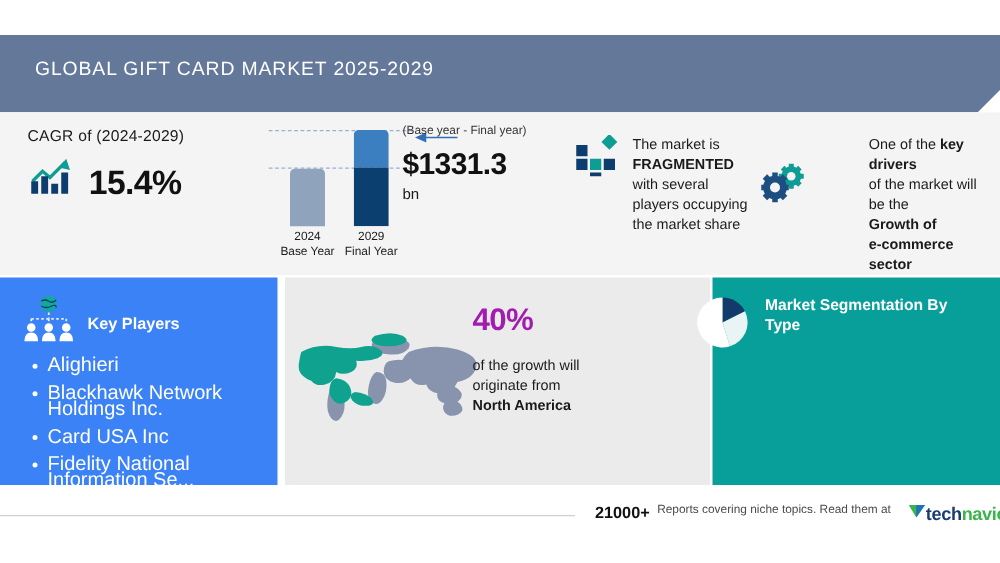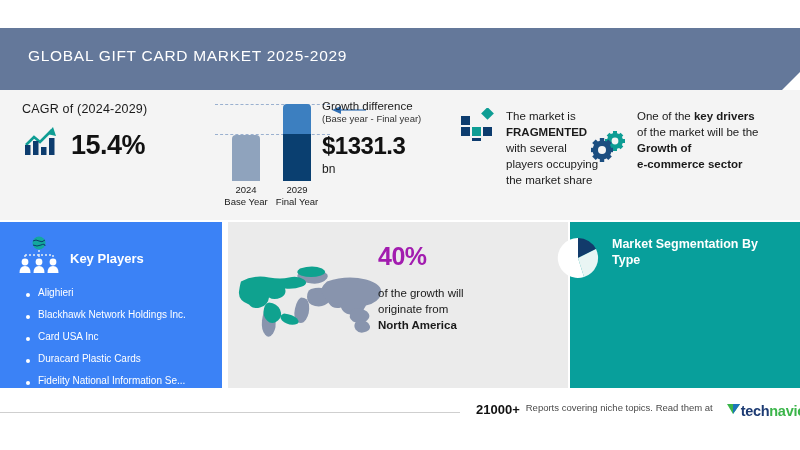--- a/index.html
+++ b/index.html
@@ -82,37 +82,37 @@
     margin-top: 7px; letter-spacing: -0.5px;
   }
   #growth-unit { font-size: 12px; color: #1a1a1a; margin-top: 2px; }
 
   
   #frag-block { position: absolute; left: 460px; top: 108px; width: 150px; display: flex; }
   #frag-text { font-size: 11.5px; color: #1a1a1a; line-height: 16px; margin-left: 10px; }
   #frag-text b { font-weight: bold; }
 
   
-  #drivers-block { position: absolute; left: 589px; top: 108px; width: 190px; display: flex; }
+  #drivers-block { position: absolute; left: 607px; top: 108px; width: 190px; display: flex; gap: 40px; }
   #drivers-text { font-size: 11.5px; color: #1a1a1a; line-height: 16px; margin-left: 8px; }
   #drivers-text b { font-weight: bold; }
 
   
   #panel-players {
     position: absolute; left: 0; top: 222px;
     width: 222px; height: 166px; background: #3b82f6;
   }
   #players-head { position: absolute; left: 18px; top: 14px; display: flex; align-items: center; }
   #players-title {
     font-size: 13px; font-weight: bold; color: #ffffff; margin-left: 10px;
   }
   #players-list { position: absolute; left: 26px; top: 64px; width: 195px; }
   .player-item {
-    display: flex; align-items: center;
-    font-size: 10px; color: #ffffff; margin-bottom: 9px;
+    display: flex; align-items: flex-start;
+    font-size: 16px; color: #ffffff; margin-bottom: 9px;
     line-height: 13px;
   }
   .player-bullet {
     width: 4px; height: 4px; border-radius: 50%;
     background: #ffffff; margin-right: 8px; margin-top: 5px; flex: 0 0 auto;
   }
 
   #panel-map {
     position: absolute; left: 228px; top: 222px;
     width: 340px; height: 166px; background: #ebebeb;
@@ -203,21 +203,20 @@
   </div>
 
   <div id="connector">
     <svg width="38" height="20" viewBox="0 0 38 20">
       <line x1="36" y1="12" x2="10" y2="12" stroke="#2f6fb5" stroke-width="1.2"></line>
       <polygon points="2,12 11,8 11,16" fill="#2f6fb5"></polygon>
     </svg>
   </div>
 
   <div id="growth-block">
-    <div id="growth-title">Growth difference</div>
     <div id="growth-sub">(Base year - Final year)</div>
     <div id="growth-value">$1331.3</div>
     <div id="growth-unit">bn</div>
   </div>
 
   <div id="frag-block">
     <span>
       <svg width="36" height="34" viewBox="0 0 36 34">
         <rect x="1" y="8" width="9" height="9" fill="#0d3c6e"></rect>
         <rect x="1" y="19" width="9" height="9" fill="#0d3c6e"></rect>
@@ -304,25 +303,25 @@
       <div class="player-item">
         <span class="player-bullet"></span>
         <span>Blackhawk Network Holdings Inc.</span>
       </div>
       <div class="player-item">
         <span class="player-bullet"></span>
         <span>Card USA Inc</span>
       </div>
       <div class="player-item">
         <span class="player-bullet"></span>
+        <span>Fidelity National Information Se...</span>
+      </div>
+      <div class="player-item">
+        <span class="player-bullet"></span>
         <span>Duracard Plastic Cards</span>
-      </div>
-      <div class="player-item">
-        <span class="player-bullet"></span>
-        <span>Fidelity National Information Se...</span>
       </div>
     </div>
   </div>
 
   <div id="panel-map">
     <svg id="map-svg" width="150" height="120" viewBox="0 0 300 170">
       <g fill="#8894ad">
         <path d="M128 22 q22-8 44-2 q16 4 10 14 q-10 12 -30 10 q-22-2 -28-10 q-4-8 4-12z"></path>
         <path d="M150 55 q20-6 34 2 q14 10 4 22 q-12 14 -30 10 q-16-4 -16-18 q0-12 8-16z"></path>
         <path d="M130 72 q14 0 16 14 q2 18 -6 30 q-8 12 -18 4 q-8-8 -4-26 q4-18 12-22z"></path>

